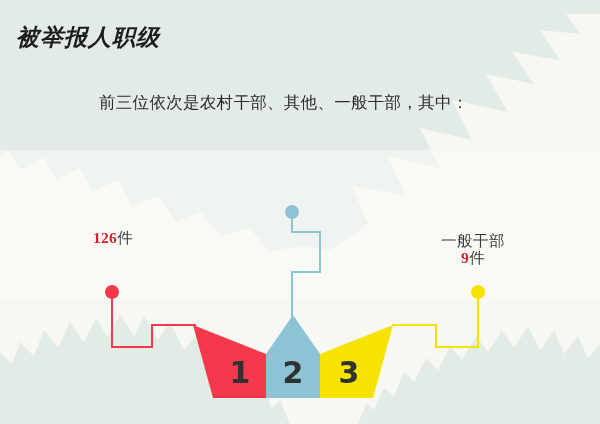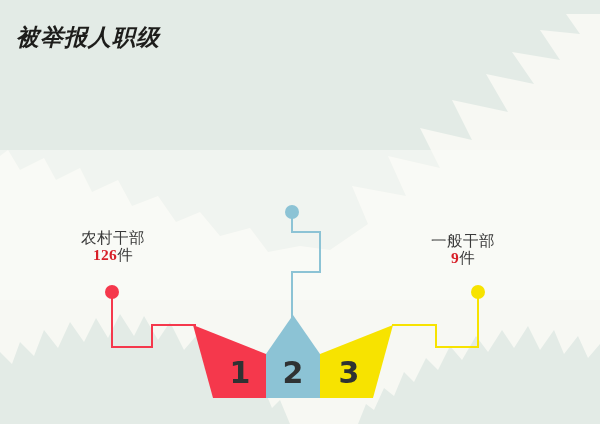--- a/index.html
+++ b/index.html
@@ -77,21 +77,21 @@
   .callout .num {
     color: #d71f28;
     font-weight: bold;
   }
   .callout .unit {
     color: #3a3a3a;
   }
 
   .callout.c1 { left: 48px;  top: 229px; width: 130px; }
   .callout.c2 { left: 237px; top: 152px; width: 110px; }
-  .callout.c3 { left: 402px; top: 232px; width: 122px; }
+  .callout.c3 { left: 412px; top: 232px; width: 122px; }
 
   .podium-num {
     position: absolute;
     font-family: "DejaVu Sans", sans-serif;
     font-size: 30px;
     font-weight: bold;
     color: #2f3233;
     text-align: center;
     width: 40px;
   }
@@ -146,23 +146,23 @@
 
     <path fill="#f5384c" d="M193,325 L266,354 L266,398 L213,398 Z"></path>
     <path fill="#8cc3d5" d="M293,315 L320,354 L320,398 L266,398 L266,354 Z"></path>
     <path fill="#f7e300" d="M393,325 L373,398 L320,398 L320,354 Z"></path>
   </svg>
 
   <div id="content-layer">
 
     <div class="title">被举报人职级</div>
 
+    <div class="subtitle">前三位依次是农村干部、其他、一般干部，其中：</div>
 
     <div class="callout c1">
-      <div class="cat">农村干部</div>
       <div class="valrow">
         <span class="num">126</span><span class="unit">件</span>
       </div>
     </div>
 
     <div class="callout c2">
     </div>
 
     <div class="callout c3">
       <div class="cat">一般干部</div>

